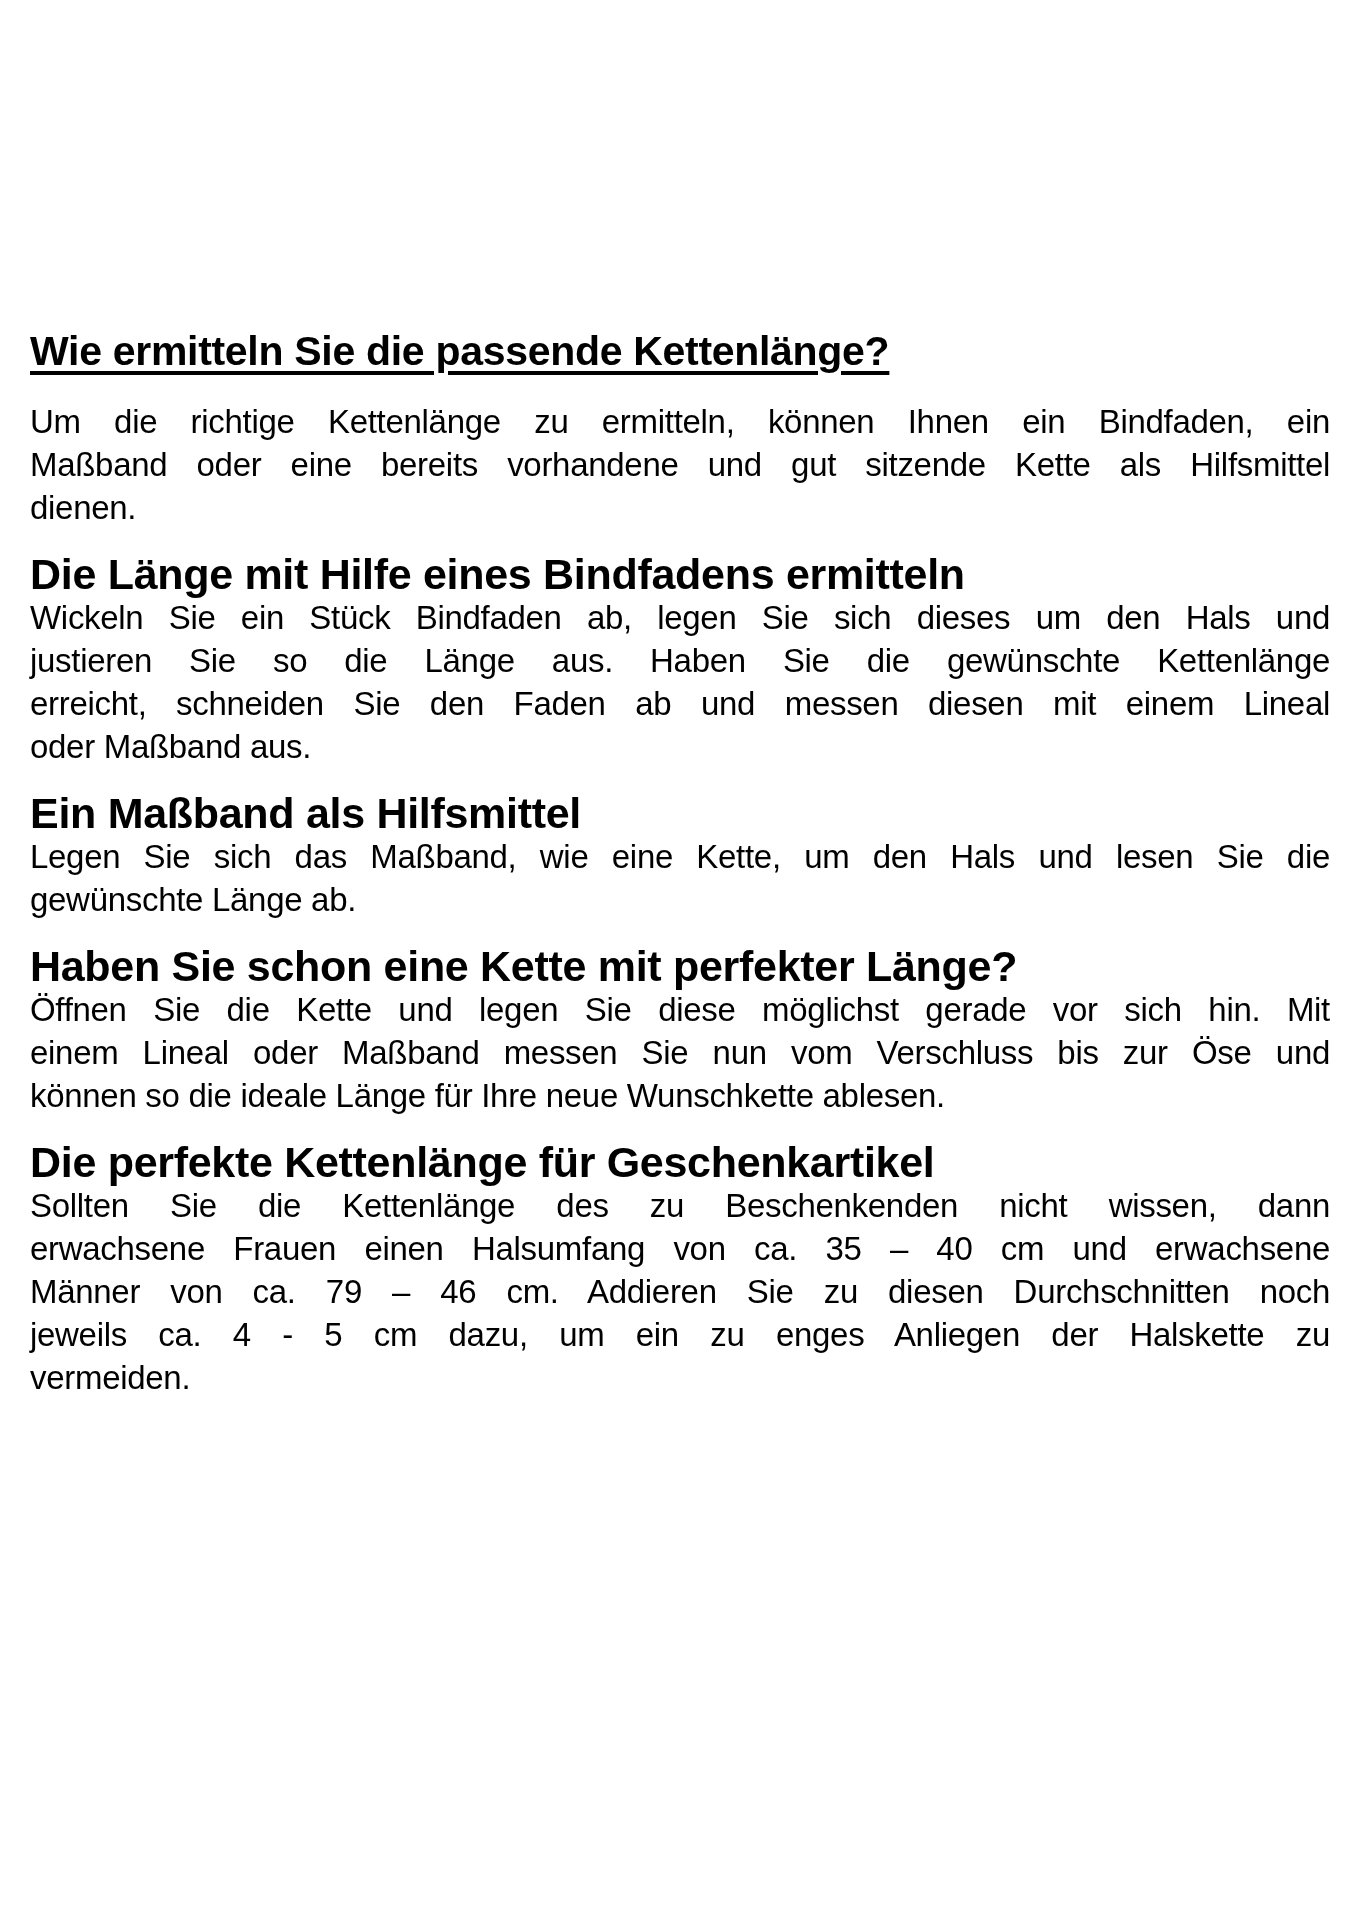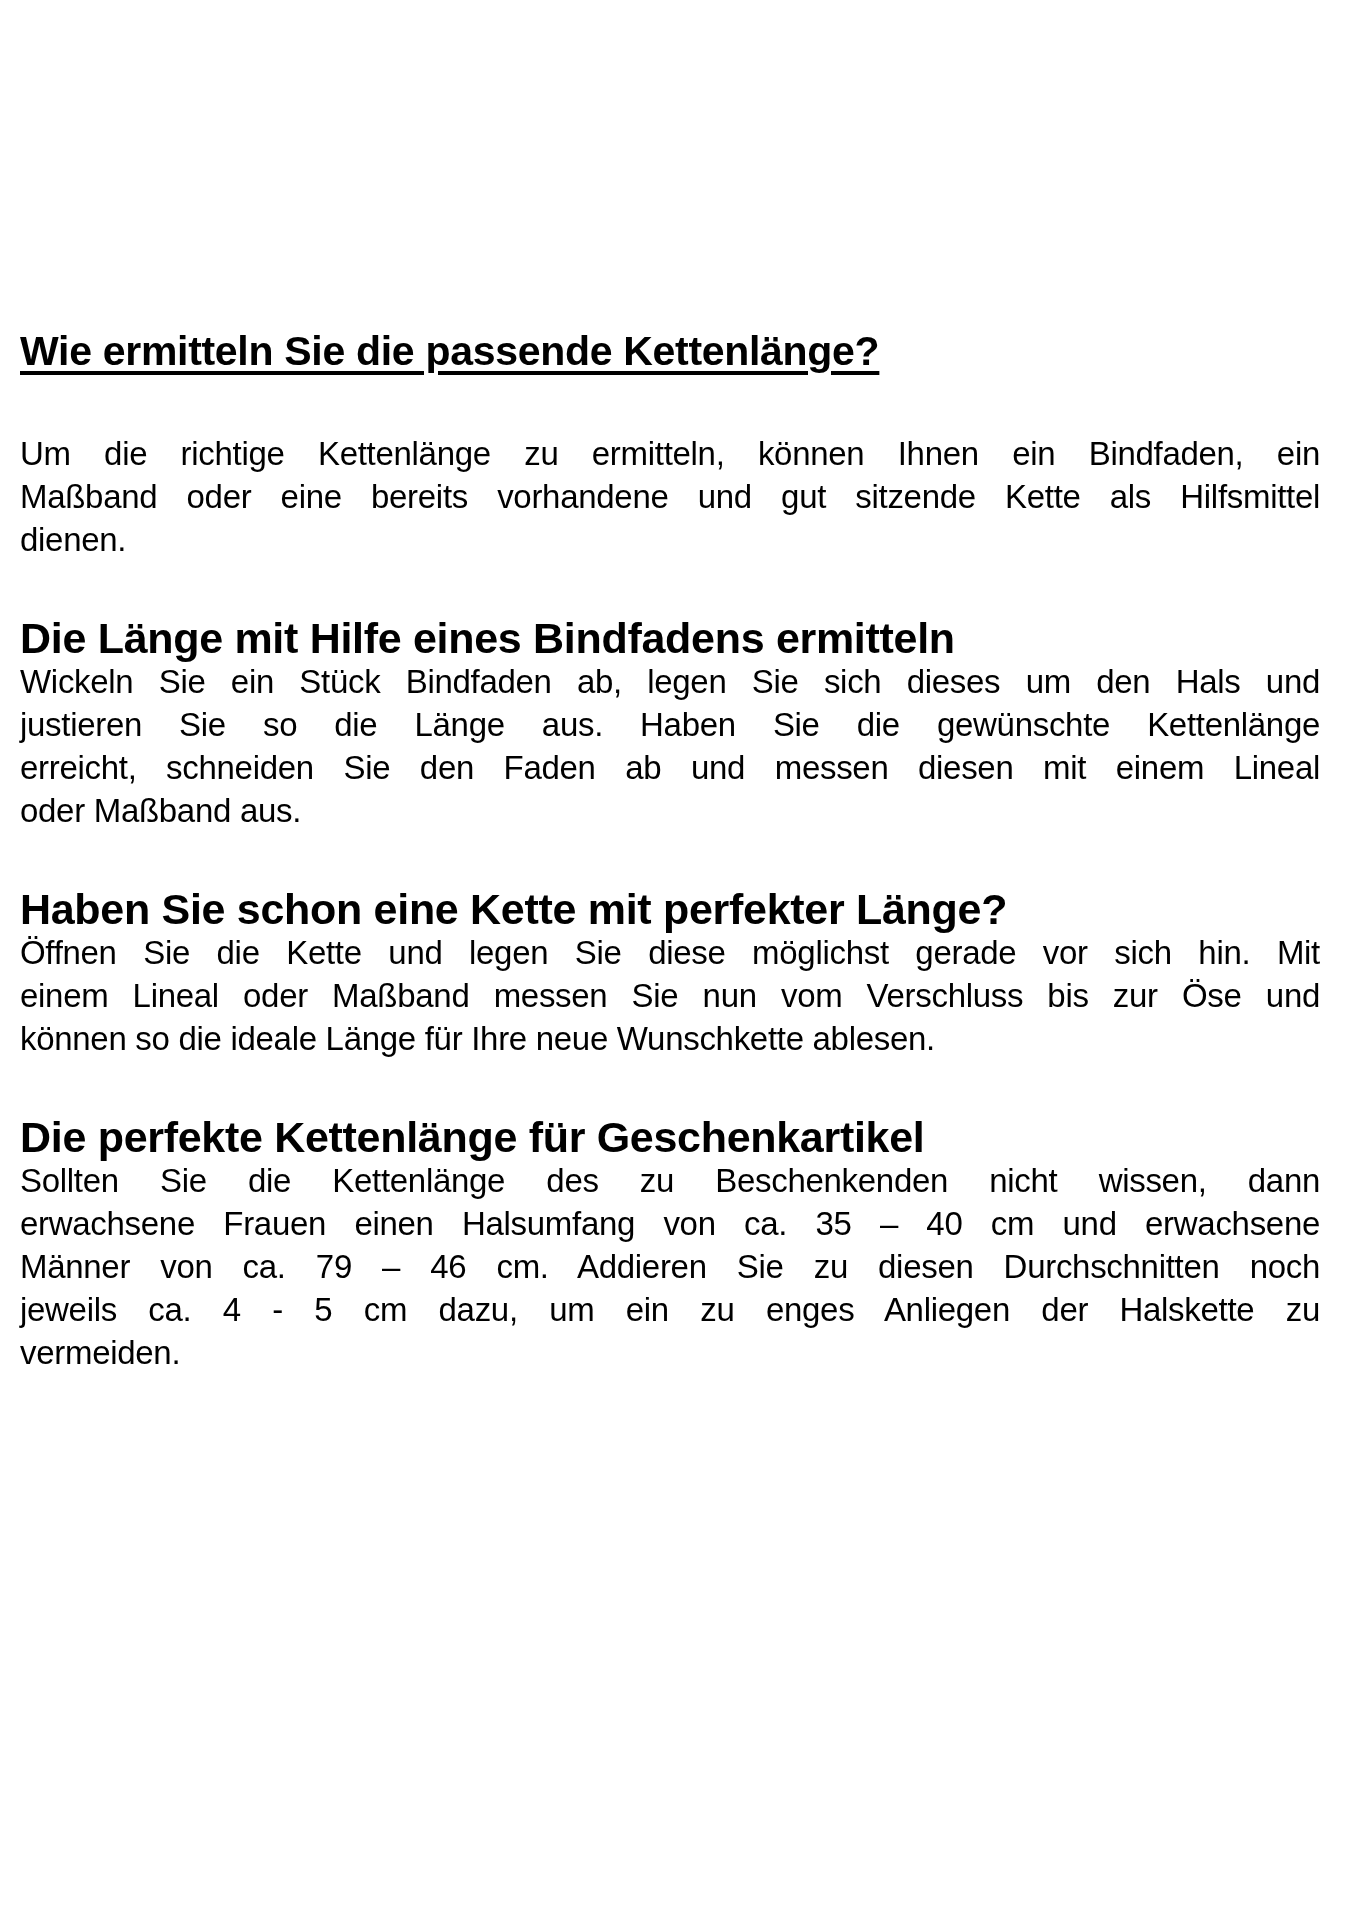--- a/index.html
+++ b/index.html
@@ -11,36 +11,36 @@
     position: relative;
     width: 1359px;
     height: 1924px;
     background: #ffffff;
     color: #000000;
     font-family: "Liberation Sans", sans-serif;
     overflow: hidden;
   }
   .content {
     position: absolute;
-    left: 20px;
+    left: 30px;
     top: 326px;
     width: 1300px;
   }
   .title {
     margin: 0;
     font-size: 41px;
     font-weight: bold;
     line-height: 50px;
     letter-spacing: -0.3px;
     text-decoration: underline;
     text-decoration-thickness: 4px;
     text-underline-offset: 6px;
   }
   .para, .section {
-    margin-top: 56px;
+    margin-top: 24px;
   }
   .heading {
     margin: 0;
     font-size: 43px;
     font-weight: bold;
     line-height: 43px;
     letter-spacing: -0.3px;
   }
   .ln {
     font-size: 33px;
@@ -69,20 +69,25 @@
     </div>
 
     <div class="section">
       <h2 class="heading">Die Länge mit Hilfe eines Bindfadens ermitteln</h2>
       <div class="ln j">Wickeln Sie ein Stück Bindfaden ab, legen Sie sich dieses um den Hals und</div>
       <div class="ln j">justieren Sie so die Länge aus. Haben Sie die gewünschte Kettenlänge</div>
       <div class="ln j">erreicht, schneiden Sie den Faden ab und messen diesen mit einem Lineal</div>
       <div class="ln">oder Maßband aus.</div>
     </div>
 
+    <div class="section">
+      <h2 class="heading">Ein Maßband als Hilfsmittel</h2>
+      <div class="ln j">Legen Sie sich das Maßband, wie eine Kette, um den Hals und lesen Sie die</div>
+      <div class="ln">gewünschte Länge ab.</div>
+    </div>
 
     <div class="section">
       <h2 class="heading">Haben Sie schon eine Kette mit perfekter Länge?</h2>
       <div class="ln j">Öffnen Sie die Kette und legen Sie diese möglichst gerade vor sich hin. Mit</div>
       <div class="ln j">einem Lineal oder Maßband messen Sie nun vom Verschluss bis zur Öse und</div>
       <div class="ln">können so die ideale Länge für Ihre neue Wunschkette ablesen.</div>
     </div>
 
     <div class="section">
       <h2 class="heading">Die perfekte Kettenlänge für Geschenkartikel</h2>

